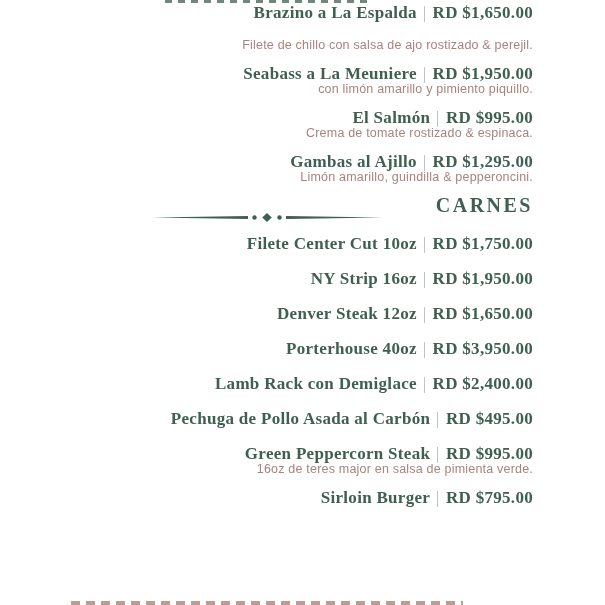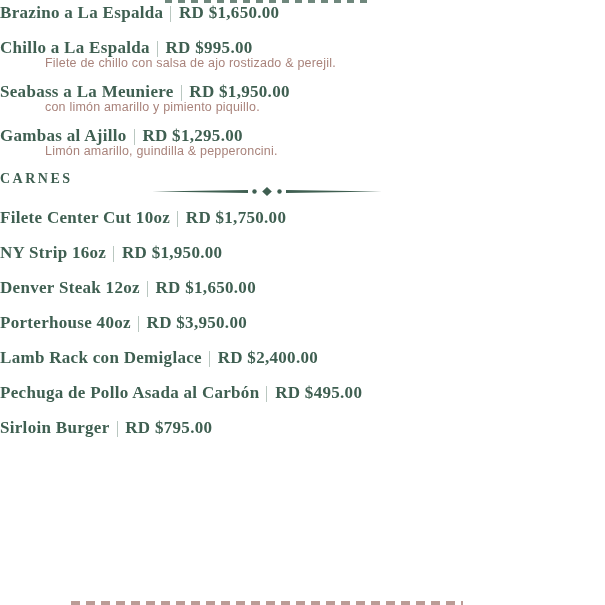--- a/index.html
+++ b/index.html
@@ -9,21 +9,21 @@
     --bg:#ffffff;
   }
   *{margin:0;padding:0;box-sizing:border-box;}
   html,body{background:var(--bg);}
   .page{
     position:relative;
     width:533px;height:605px;
     background:var(--bg);
     overflow:hidden;
     font-family:"Liberation Serif","DejaVu Serif",serif;
-    text-align:left;
+    text-align:right;
   }
   
   .top-remnant{
     position:absolute;top:0;left:50%;transform:translateX(-50%);
     width:204px;height:3px;
     background:repeating-linear-gradient(90deg,
       rgba(63,95,81,.75) 0 7px, transparent 7px 13px);
   }
   .bottom-remnant{
     position:absolute;bottom:0;left:50%;transform:translateX(-50%);
@@ -51,21 +51,21 @@
   .item-desc{
     margin-top:1px;
     font-family:"Liberation Sans","DejaVu Sans",sans-serif;
     font-size:12.5px;line-height:13px;
     letter-spacing:.2px;
     color:var(--desc-color);
     padding-left:45px;
   }
   .section-head{
     margin-top:8px;
-    font-size:14px;line-height:16px;
+    font-size:20px;line-height:16px;
     font-weight:700;
     letter-spacing:2.5px;
     color:var(--title-color);
   }
   .divider{
     display:block;
     margin:0 auto 13px auto;
     height:9px;width:230px;
   }
   .divider .shape{fill:var(--title-color);}
@@ -73,26 +73,29 @@
 </head>
 <body>
 
 <div class="page">
   <div class="top-remnant"></div>
   <main class="menu" id="menu">
       <div class="item">
         <div class="item-line"><span>Brazino a La Espalda</span><span class="price-sep">|</span><span>RD $1,650.00</span></div>
       </div>
       <div class="item has-desc">
-        <div class="item-line"><span>Chillo a La Espalda</span><span class="price-sep">|</span><span>RD $995.00</span></div>
         <div class="item-desc">Filete de chillo con salsa de ajo rostizado &amp; perejil.</div>
       </div>
       <div class="item has-desc">
         <div class="item-line"><span>Seabass a La Meuniere</span><span class="price-sep">|</span><span>RD $1,950.00</span></div>
         <div class="item-desc">con limón amarillo y pimiento piquillo.</div>
+      </div>
+      <div class="item has-desc">
+        <div class="item-line"><span>El Salmón</span><span class="price-sep">|</span><span>RD $995.00</span></div>
+        <div class="item-desc">Crema de tomate rostizado &amp; espinaca.</div>
       </div>
       <div class="item has-desc">
         <div class="item-line"><span>Gambas al Ajillo</span><span class="price-sep">|</span><span>RD $1,295.00</span></div>
         <div class="item-desc">Limón amarillo, guindilla &amp; pepperoncini.</div>
       </div>
       <div class="section-head">CARNES</div>
       <svg class="divider" viewBox="0 0 230 9">
         <polygon class="shape" points="0,4.5 96,3.1 96,5.9"></polygon>
         <circle class="shape" cx="102.5" cy="4.5" r="2.2"></circle>
         <path class="shape" d="M115 0 L119.8 4.5 L115 9 L110.2 4.5 Z"></path>
@@ -110,18 +113,22 @@
       </div>
       <div class="item">
         <div class="item-line"><span>Porterhouse 40oz</span><span class="price-sep">|</span><span>RD $3,950.00</span></div>
       </div>
       <div class="item">
         <div class="item-line"><span>Lamb Rack con Demiglace</span><span class="price-sep">|</span><span>RD $2,400.00</span></div>
       </div>
       <div class="item">
         <div class="item-line"><span>Pechuga de Pollo Asada al Carbón</span><span class="price-sep">|</span><span>RD $495.00</span></div>
       </div>
+      <div class="item has-desc">
+        <div class="item-line"><span>Green Peppercorn Steak</span><span class="price-sep">|</span><span>RD $995.00</span></div>
+        <div class="item-desc">16oz de teres major en salsa de pimienta verde.</div>
+      </div>
       <div class="item">
         <div class="item-line"><span>Sirloin Burger</span><span class="price-sep">|</span><span>RD $795.00</span></div>
       </div>
     </main>
   <div class="bottom-remnant"></div>
 </div>
 
 </body></html>

